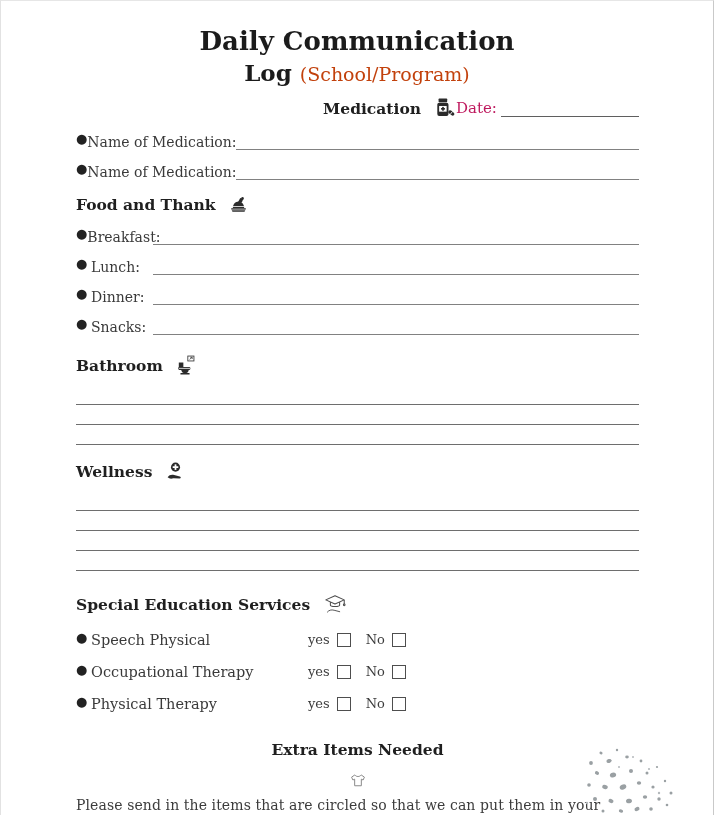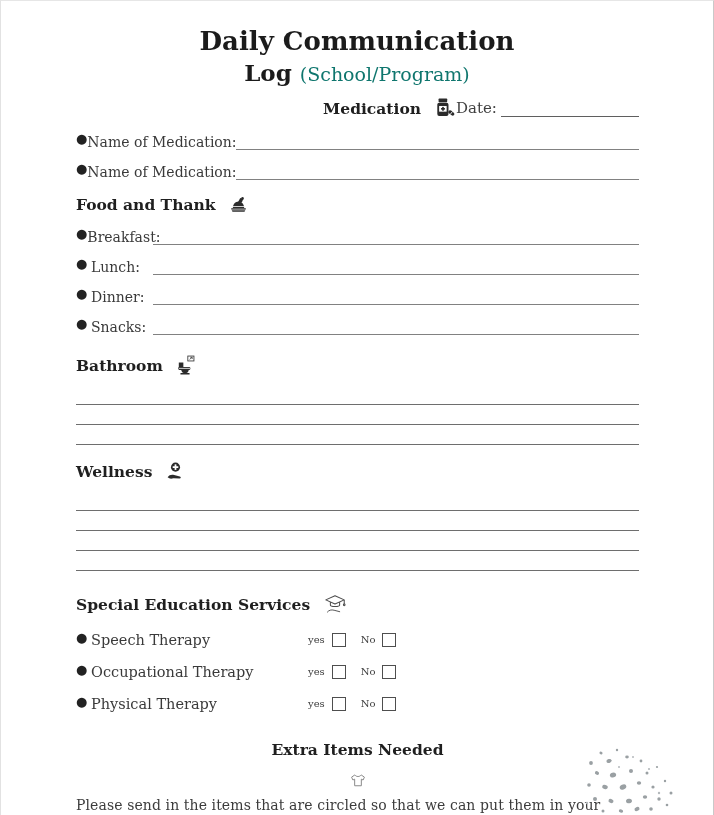--- a/index.html
+++ b/index.html
@@ -7,44 +7,44 @@
     position:relative;box-sizing:border-box;width:714px;height:815px;
     background:#ffffff;overflow:hidden;
     border-top:1px solid #e6e6e6;border-left:1px solid #e2e2e2;border-right:1px solid #c9c9c9;
     font-family:"DejaVu Serif", serif;color:#3d3d3d;
   }
   .content{padding:0 74px 0 75px;}
   
   .hdr{text-align:center;padding-top:27px;line-height:1.05;}
   .title1{font-size:26px;font-weight:bold;color:#1b1b1b;margin:0;}
   .title2{font-size:23px;font-weight:bold;color:#1b1b1b;margin-top:6px;}
-  .title2 .sub{font-size:19px;font-weight:normal;color:#0f766e;}
+  .title2 .sub{font-size:19px;font-weight:normal;color:#c2410c;}
   
   .sec-head{display:flex;align-items:center;gap:13px;font-size:15.5px;font-weight:bold;color:#1f1f1f;}
   .sec-head .icon{display:inline-flex;align-items:center;}
   
   .row{display:flex;align-items:flex-end;}
   .frow{margin-top:12px;height:18px;font-size:14px;color:#3a3a3a;}
   .bullet{width:15px;font-size:13px;color:#222;line-height:1;transform:translateY(-2px);}
   .flabel{white-space:nowrap;}
   .wline{flex:1;border-bottom:1px solid #818181;height:15px;}
   .lblcol-med{width:160px;display:flex;}
   .lblcol-food{width:77px;display:flex;}
   
   .medrow{display:flex;justify-content:flex-end;align-items:center;margin-top:11px;height:24px;}
-  .dategrp{display:flex;align-items:flex-end;font-size:15px;color:#404040;width:183px;}
+  .dategrp{display:flex;align-items:flex-end;font-size:15px;color:#be185d;width:183px;}
   .dategrp .wline{margin-left:4px;border-bottom-color:#5f5f5f;}
   
   .bline{height:19px;border-bottom:1px solid #6e6e6e;}
   .bline.first{margin-top:9px;}
   
   .trow{display:flex;align-items:center;margin-top:15px;height:17px;}
   .trow .lbl{font-size:14.5px;color:#3a3a3a;}
   .tlblcol{width:232px;display:flex;align-items:center;}
-  .yn{display:flex;align-items:center;font-size:10px;color:#3c3c3c;}
+  .yn{display:flex;align-items:center;font-size:13px;color:#3c3c3c;}
   .cb{width:12px;height:12px;border:1.2px solid #4e4e4e;background:transparent;margin:0 0 0 7px;}
   .yn .no{margin-left:15px;}
   
   .note{font-size:14px;color:#3c3c3c;margin-top:5px;letter-spacing:.1px;}
   
   .mt12{margin-top:20px;} .mt14{margin-top:14px;} .mt16{margin-top:16px;text-align:center;}
   .mt22{margin-top:22px;} .mt28{margin-top:28px;flex-direction:column;}
   
   .confetti{position:absolute;left:582px;top:744px;pointer-events:none;}
 </style>
@@ -191,21 +191,21 @@
           <path d="M8 9.2v3.6c0 1.8 10 1.8 10 0V9.2"></path>
           <path d="M23 7v4.4"></path>
           <circle cx="23" cy="12.4" r="0.9"></circle>
           <path d="M4.5 20.5c1.8-2.4 4.6-3.1 7.5-2.3l6.5 1.7c1.4.4 1.1 2-..4 1.9l-6.6-.3c-2.6 1-4.9.6-7-1z" stroke-width="1"></path>
         </svg>
       </span>
     </div>
     <div class="trow">
       <span class="tlblcol">
           <span class="bullet">●</span>
-        <span class="lbl">Speech Therapy</span>
+        <span class="lbl">Speech Physical</span>
         </span>
       <span class="yn">
         <span>yes</span>
         <span class="cb"></span>
         <span class="no">No</span>
         <span class="cb"></span>
       </span>
     </div>
     <div class="trow">
       <span class="tlblcol">

